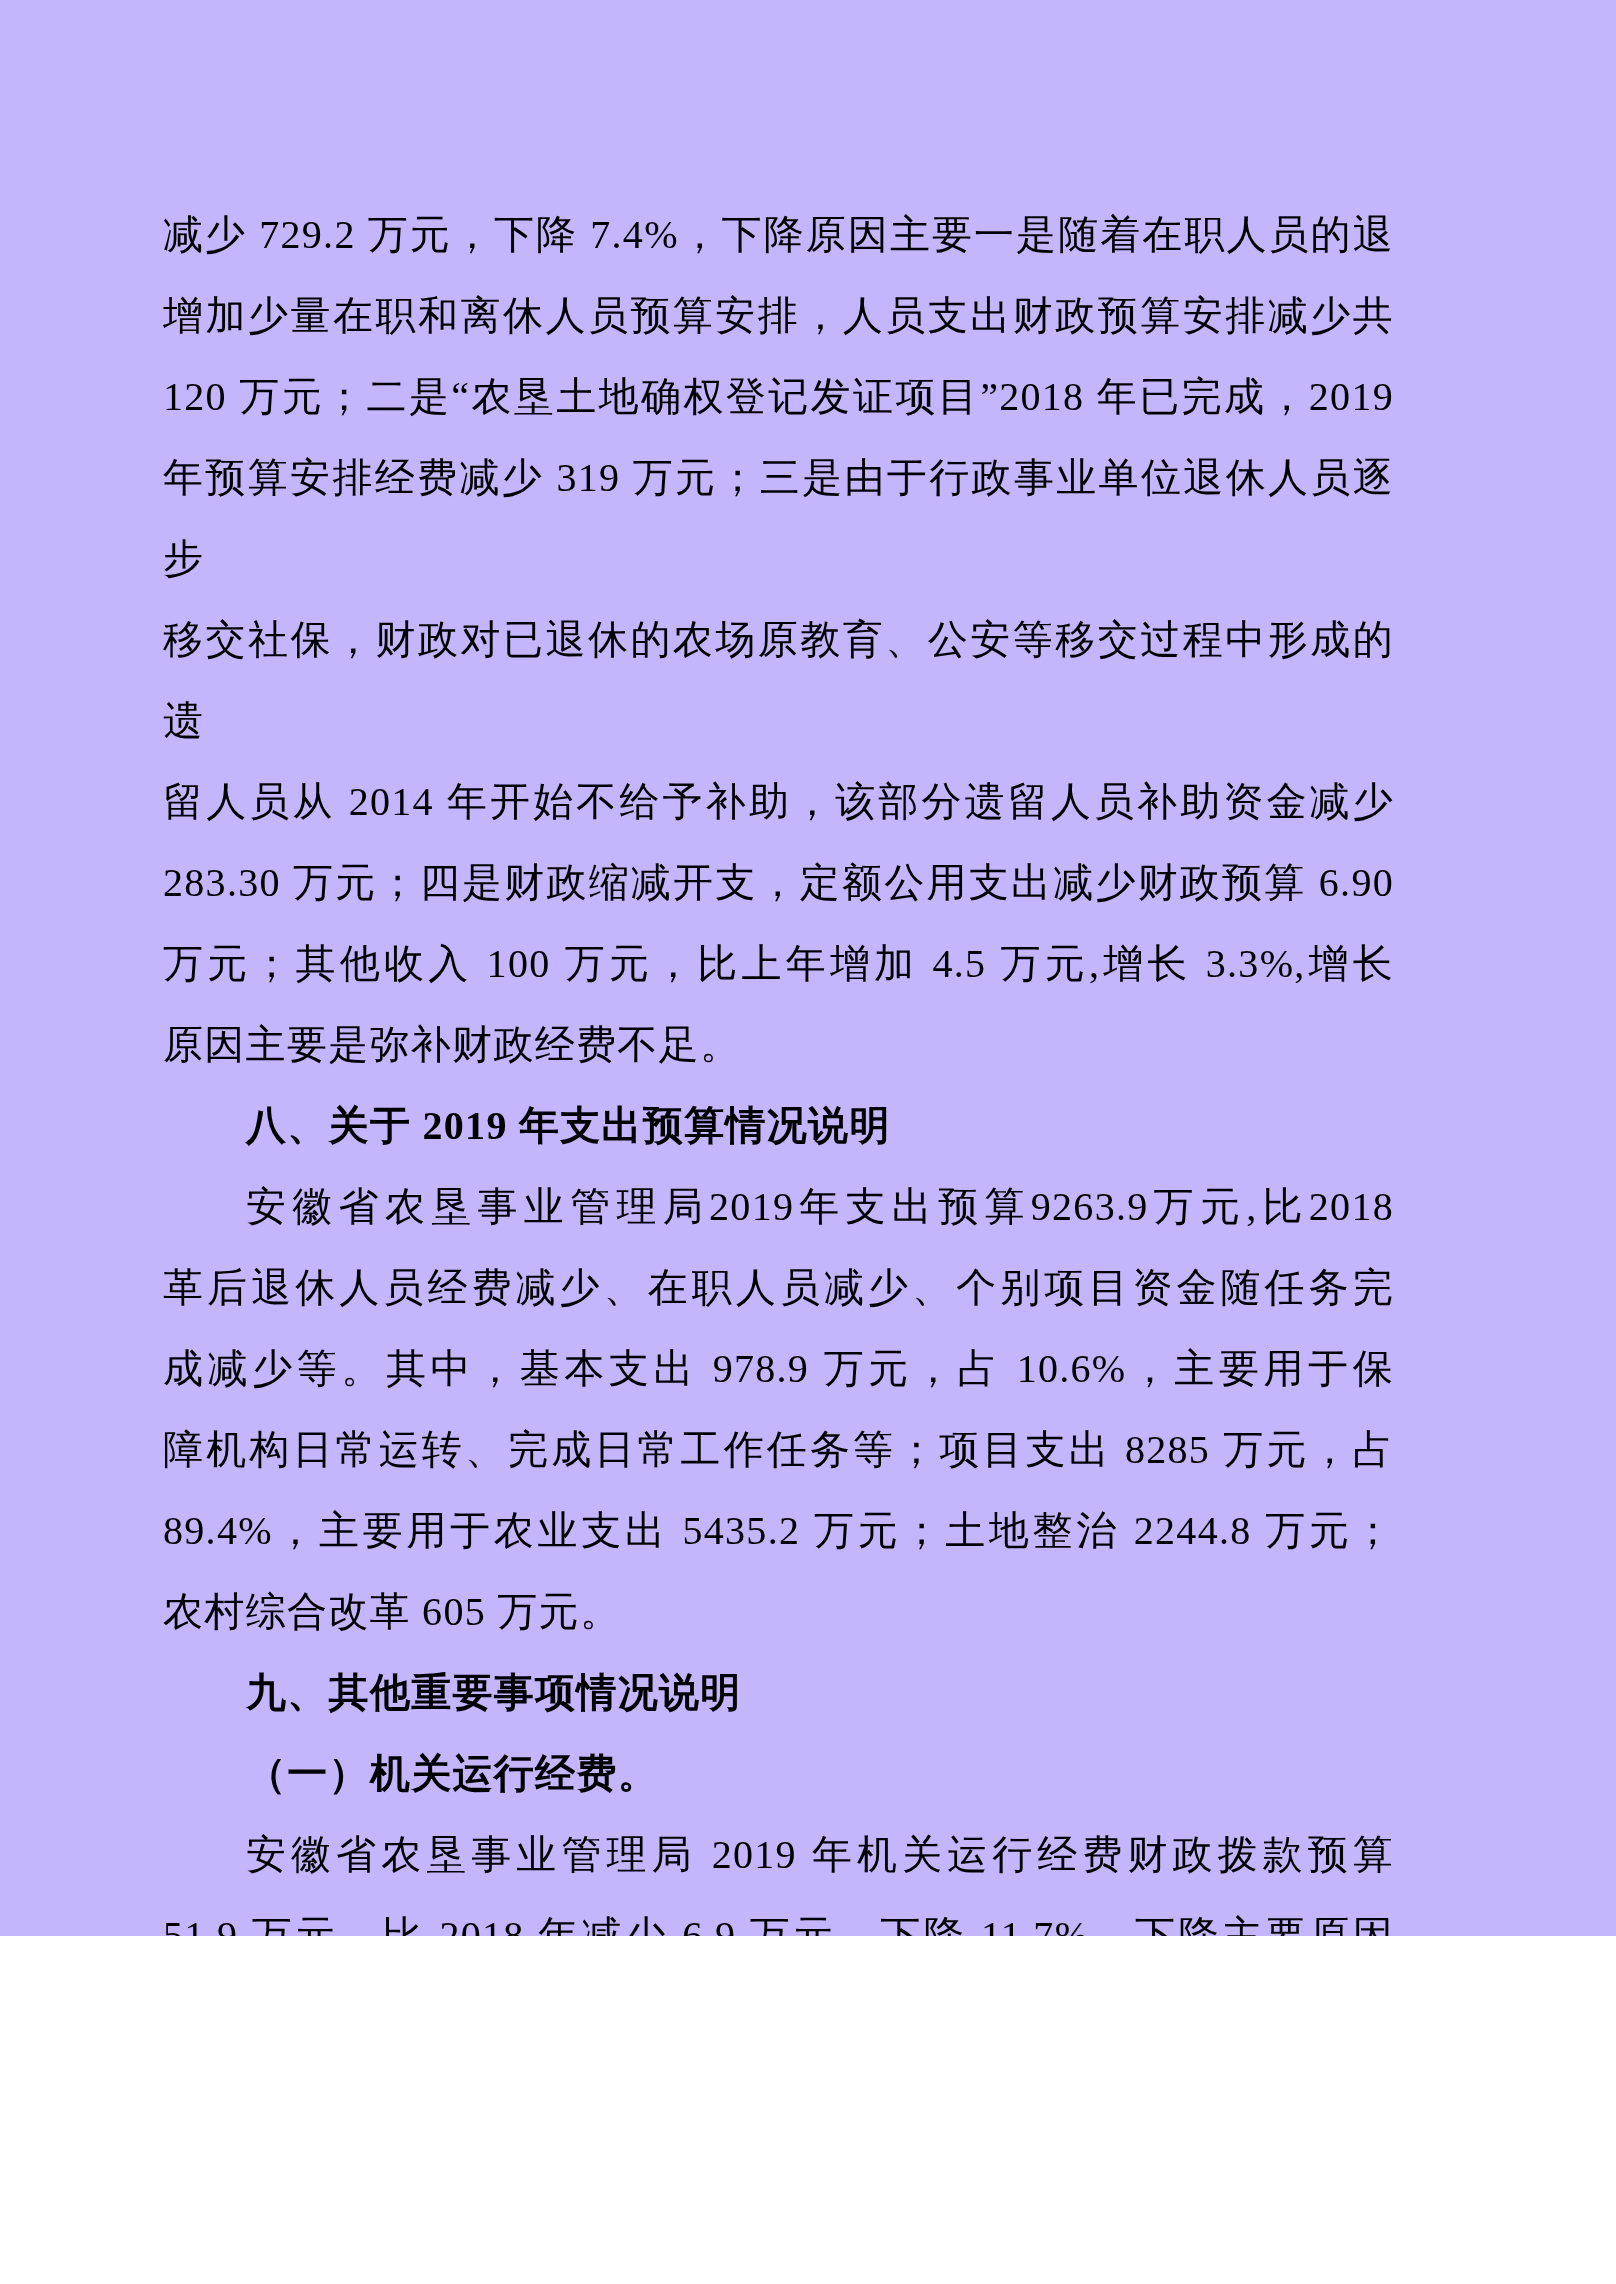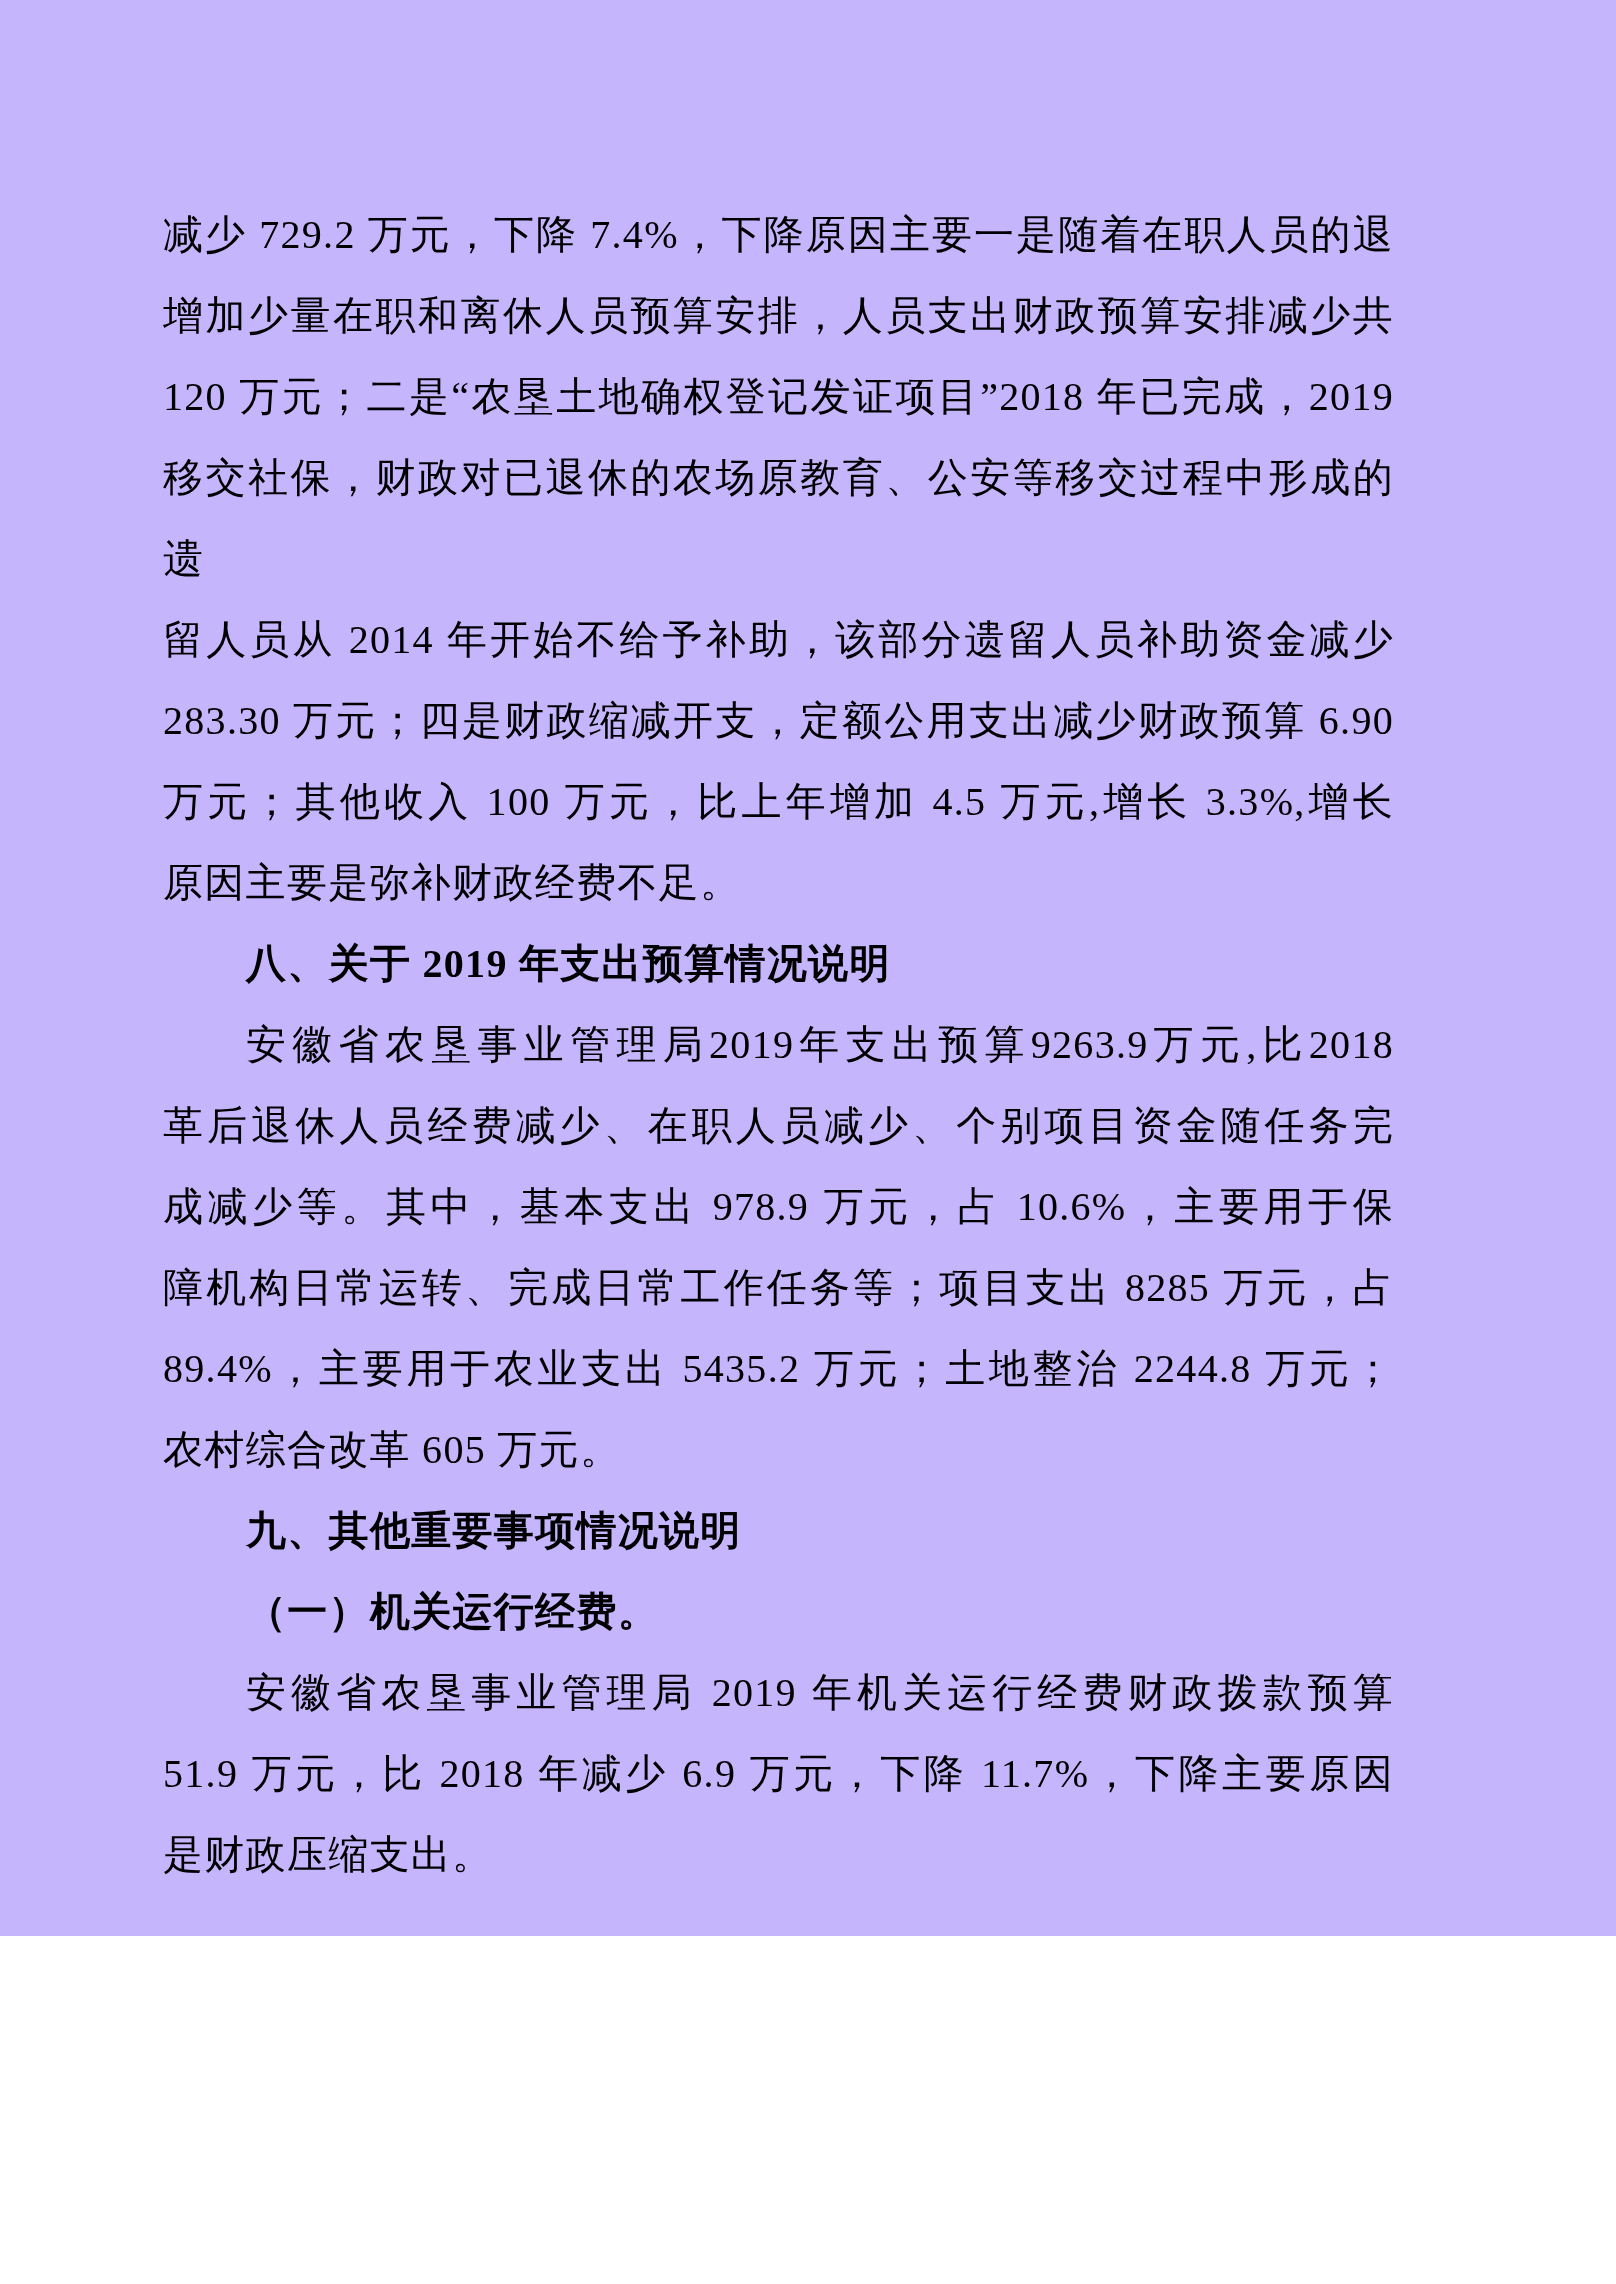--- a/index.html
+++ b/index.html
@@ -52,20 +52,21 @@
     }
   </style>
 </head>
 <body>
 
 <main class="page">
   <div class="content">
     <div class="line full">减少 729.2 万元，下降 7.4%，下降原因主要一是随着在职人员的退</div>
     <div class="line full">增加少量在职和离休人员预算安排，人员支出财政预算安排减少共</div>
     <div class="line full">120 万元；二是“农垦土地确权登记发证项目”2018 年已完成，2019</div>
+    <div class="line full">年预算安排经费减少 319 万元；三是由于行政事业单位退休人员逐步</div>
     <div class="line full">移交社保，财政对已退休的农场原教育、公安等移交过程中形成的遗</div>
     <div class="line full">留人员从 2014 年开始不给予补助，该部分遗留人员补助资金减少</div>
     <div class="line full">283.30 万元；四是财政缩减开支，定额公用支出减少财政预算 6.90</div>
     <div class="line full">万元；其他收入 100 万元，比上年增加 4.5 万元,增长 3.3%,增长</div>
     <div class="line">原因主要是弥补财政经费不足。</div>
     <div class="line h ind">八、关于 2019 年支出预算情况说明</div>
     <div class="line full ind">安徽省农垦事业管理局2019年支出预算9263.9万元,比2018</div>
     <div class="line full">革后退休人员经费减少、在职人员减少、个别项目资金随任务完</div>
     <div class="line full">成减少等。其中，基本支出 978.9 万元，占 10.6%，主要用于保</div>
     <div class="line full">障机构日常运转、完成日常工作任务等；项目支出 8285 万元，占</div>

